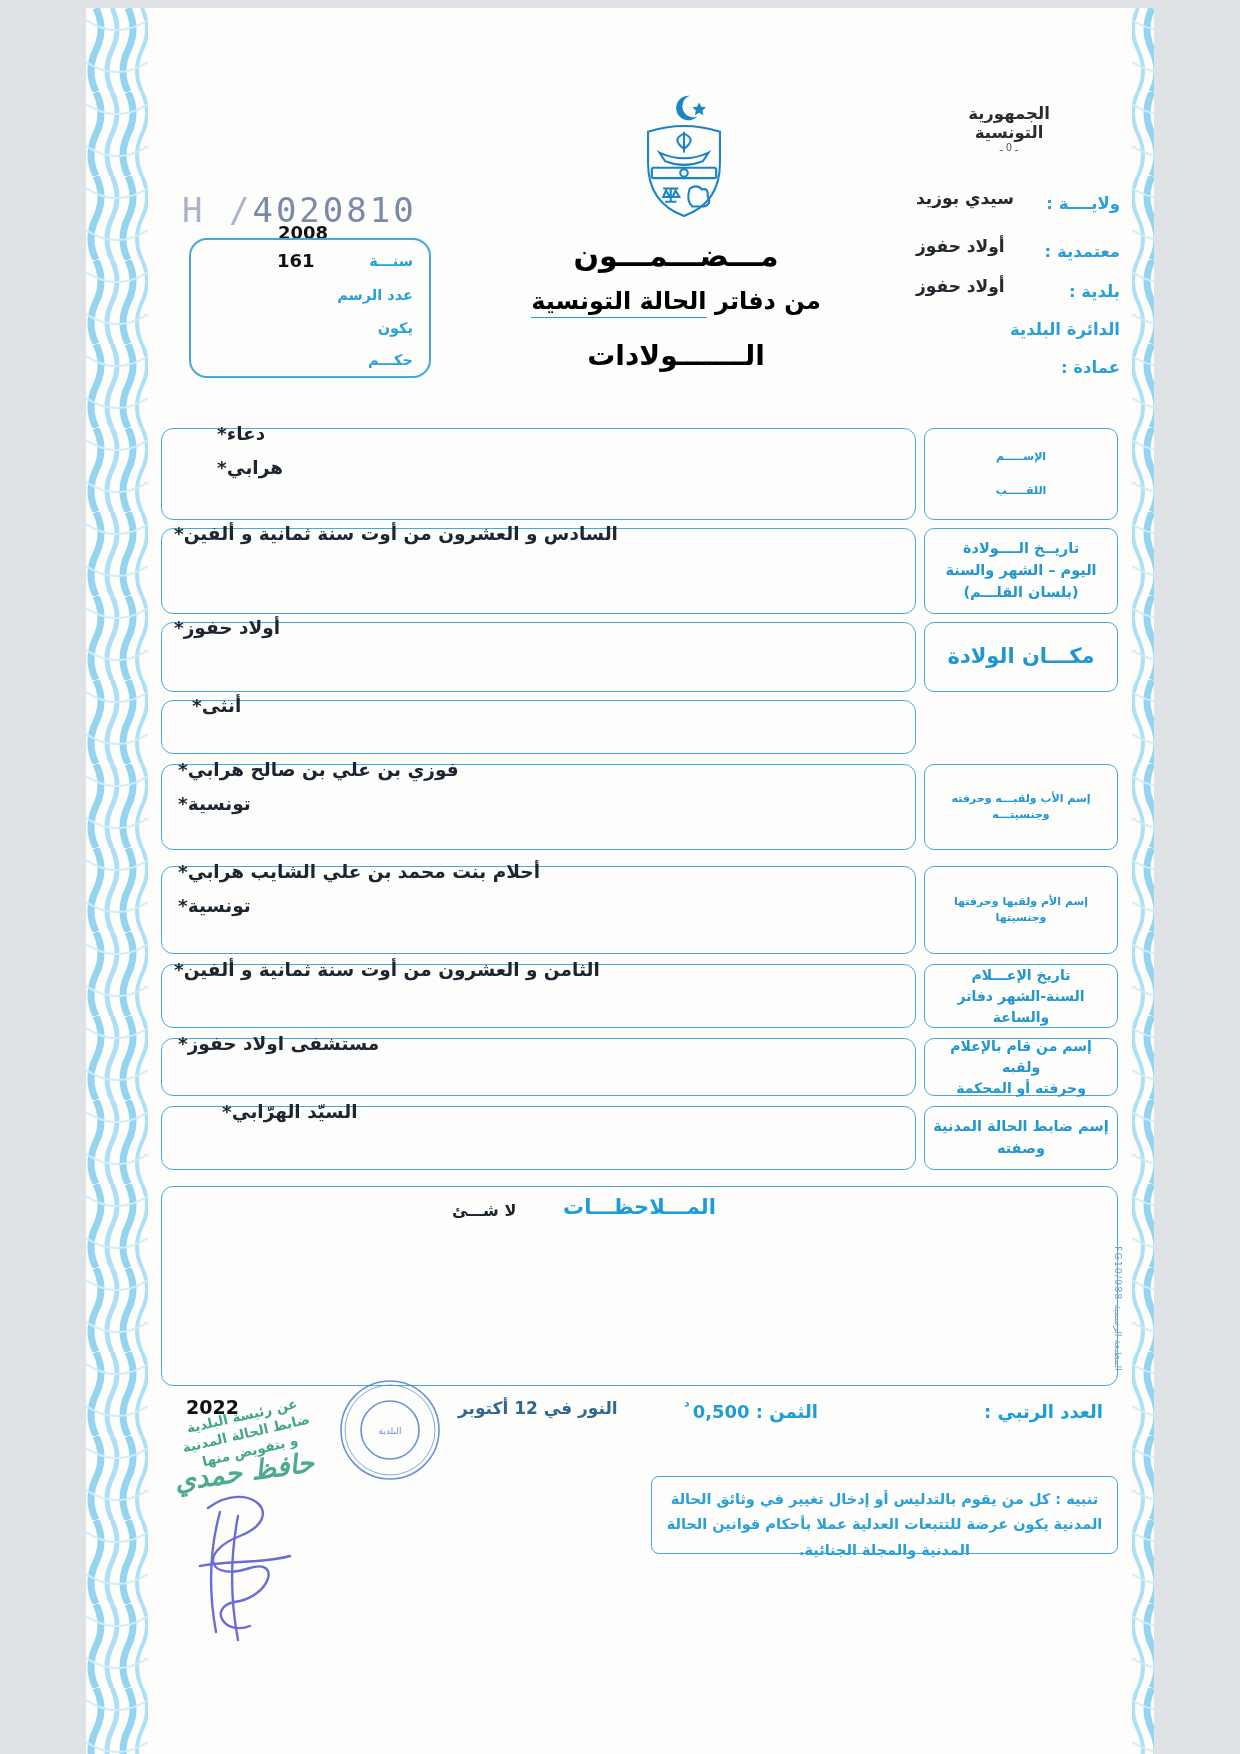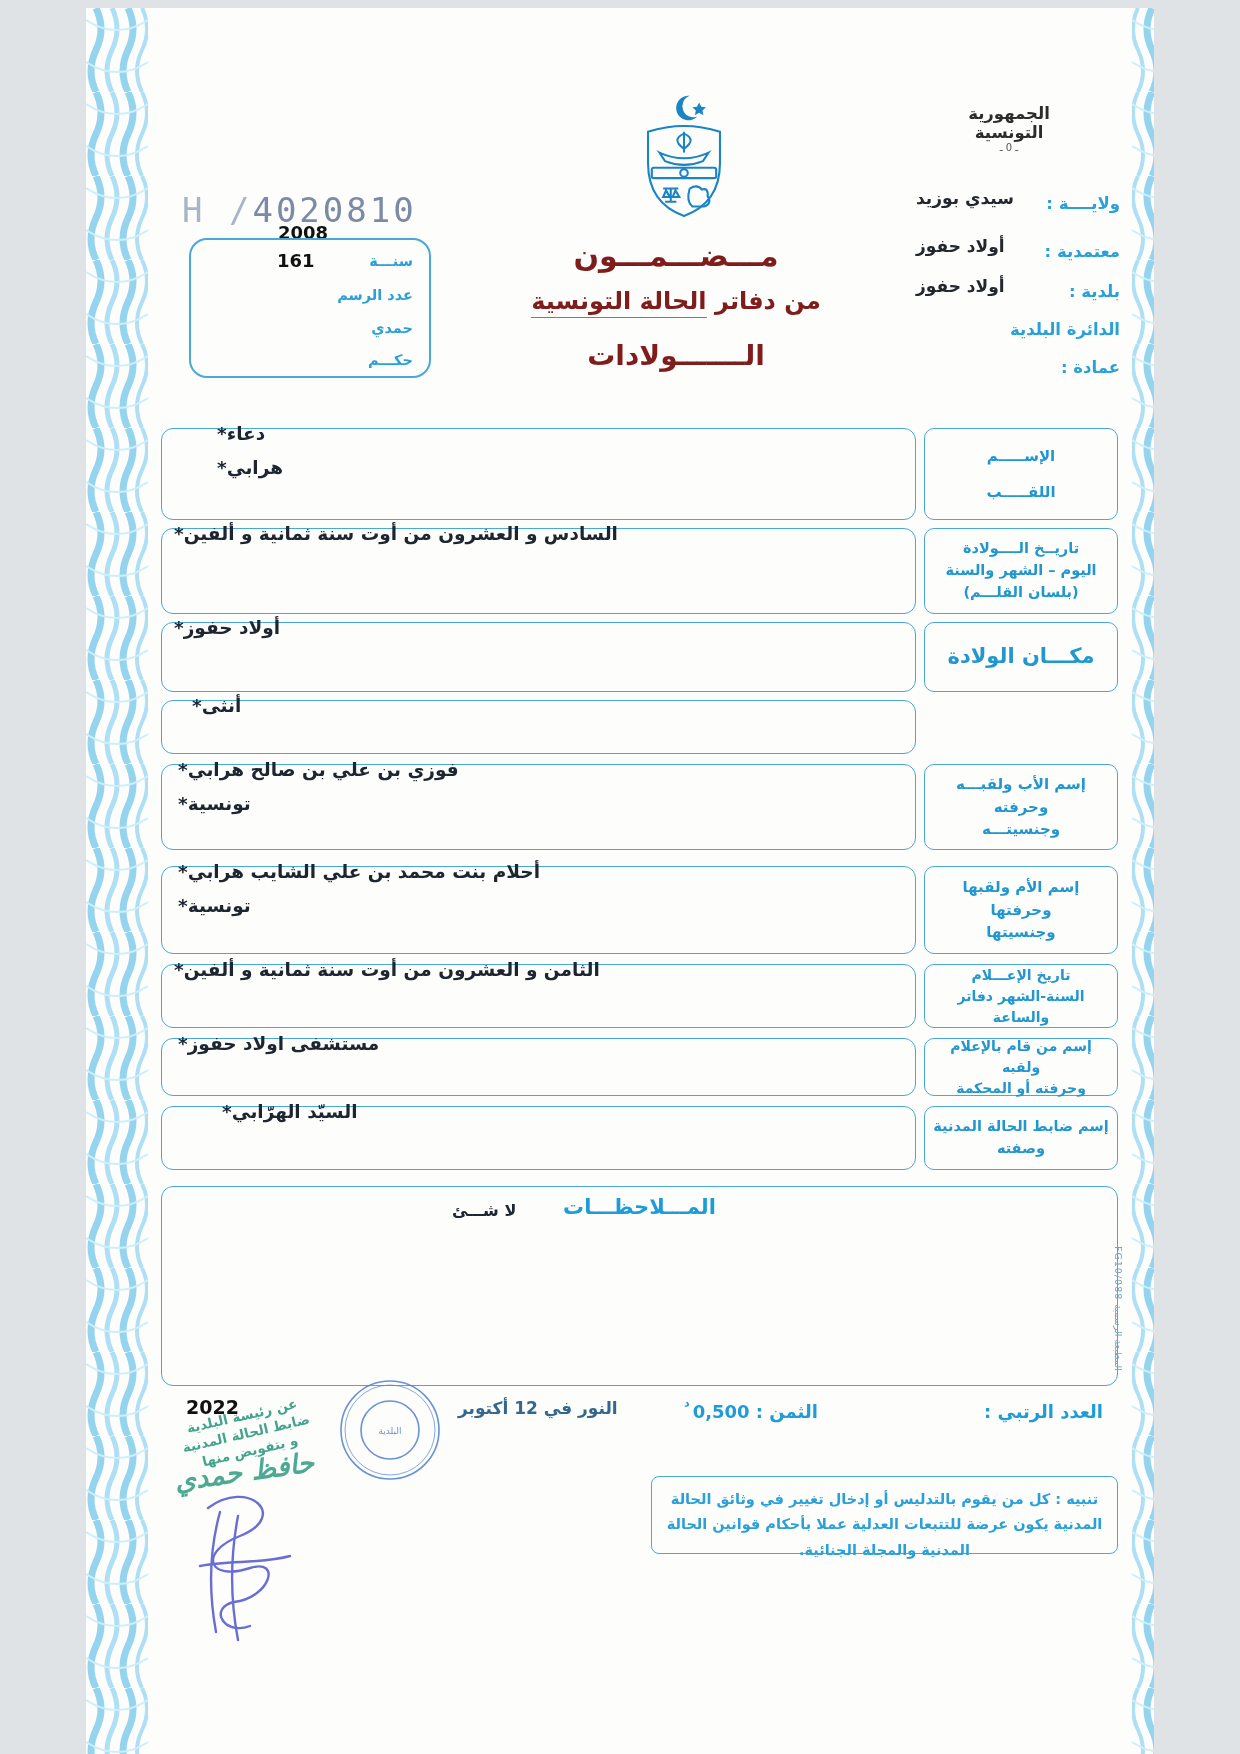--- a/index.html
+++ b/index.html
@@ -28,35 +28,35 @@
     display:flex; flex-direction:column; justify-content:space-between; }
   .regrow { display:flex; justify-content:space-between; align-items:center; }
   .regrow .rl { color:#2aa0d8; font-size:14.5px; font-weight:600; }
   .regrow .rv { color:#111; font-weight:bold; font-size:18px; margin-left:70px; }
 
   .admin { position:absolute; left:830px; top:186px; width:204px; }
   .admin-row { display:flex; justify-content:space-between; align-items:flex-start; }
   .admin-row .al { color:#2aa0d8; font-weight:600; font-size:16.5px; }
   .admin-row .av { color:#23282e; font-weight:bold; font-size:17px; position:relative; top:-6px; }
 
-  .titles { position:absolute; left:420px; top:230px; width:340px; text-align:center; color:#7f1d1d; }
+  .titles { position:absolute; left:420px; top:230px; width:340px; text-align:center; color:#000000; }
   .t1 { font-size:30px; font-weight:bold; letter-spacing:1px; }
   .t2 { font-size:24px; font-weight:bold; margin-top:14px; }
   .t2 .u { border-bottom:1.5px solid #1e9cd7; padding-bottom:2px; }
   .t3 { font-size:28px; font-weight:bold; margin-top:24px; }
 
   .cbox { position:absolute; left:75px; width:755px;
     border:1.6px solid #49a8d8; border-radius:12px; }
   .cbox .vals { display:flex; flex-direction:column; align-items:flex-end; margin-top:-12px; }
   .val { color:#1d2530; font-weight:bold; font-size:18.5px; line-height:1.85; white-space:nowrap; }
 
   .lbox { position:absolute; left:838px; width:194px;
     border:1.6px solid #49a8d8; border-radius:10px;
     display:flex; flex-direction:column; justify-content:center; align-items:center;
-    color:#2196cf; font-size:15px; font-weight:600; line-height:1.5; text-align:center; padding:2px 6px; }
+    color:#2196cf; font-size:11px; font-weight:600; line-height:1.5; text-align:center; padding:2px 6px; }
   .lbox.spread { justify-content:space-evenly; }
   .lbox.big { font-size:21px; font-weight:bold; }
   .lbox.small { font-size:13.5px; }
 
   .remarks { position:absolute; left:75px; top:1178px; width:957px; height:200px;
     border:1.6px solid #49a8d8; border-radius:12px; }
   .remarks .rtitle { position:absolute; top:8px; left:0; right:0; text-align:center;
     color:#1e9cd7; font-weight:bold; font-size:21px; letter-spacing:1px; }
   .remarks .rval { position:absolute; top:14px; left:290px; color:#1d2530; font-weight:bold; font-size:16px; }
 
@@ -147,21 +147,21 @@
   <div class="regbox">
     <div class="regrow">
       <span class="rl">سنـــة</span>
       <span class="rv">161</span>
     </div>
     <div class="regrow">
       <span class="rl">عدد الرسم</span>
       <span class="rv"></span>
     </div>
     <div class="regrow">
-      <span class="rl">حمدي</span>
+      <span class="rl">يكون</span>
       <span class="rv"></span>
     </div>
     <div class="regrow">
       <span class="rl">حكـــم</span>
       <span class="rv"></span>
     </div>
   </div>
 
   <div class="admin">
     <div class="admin-row" style="height:48px">

